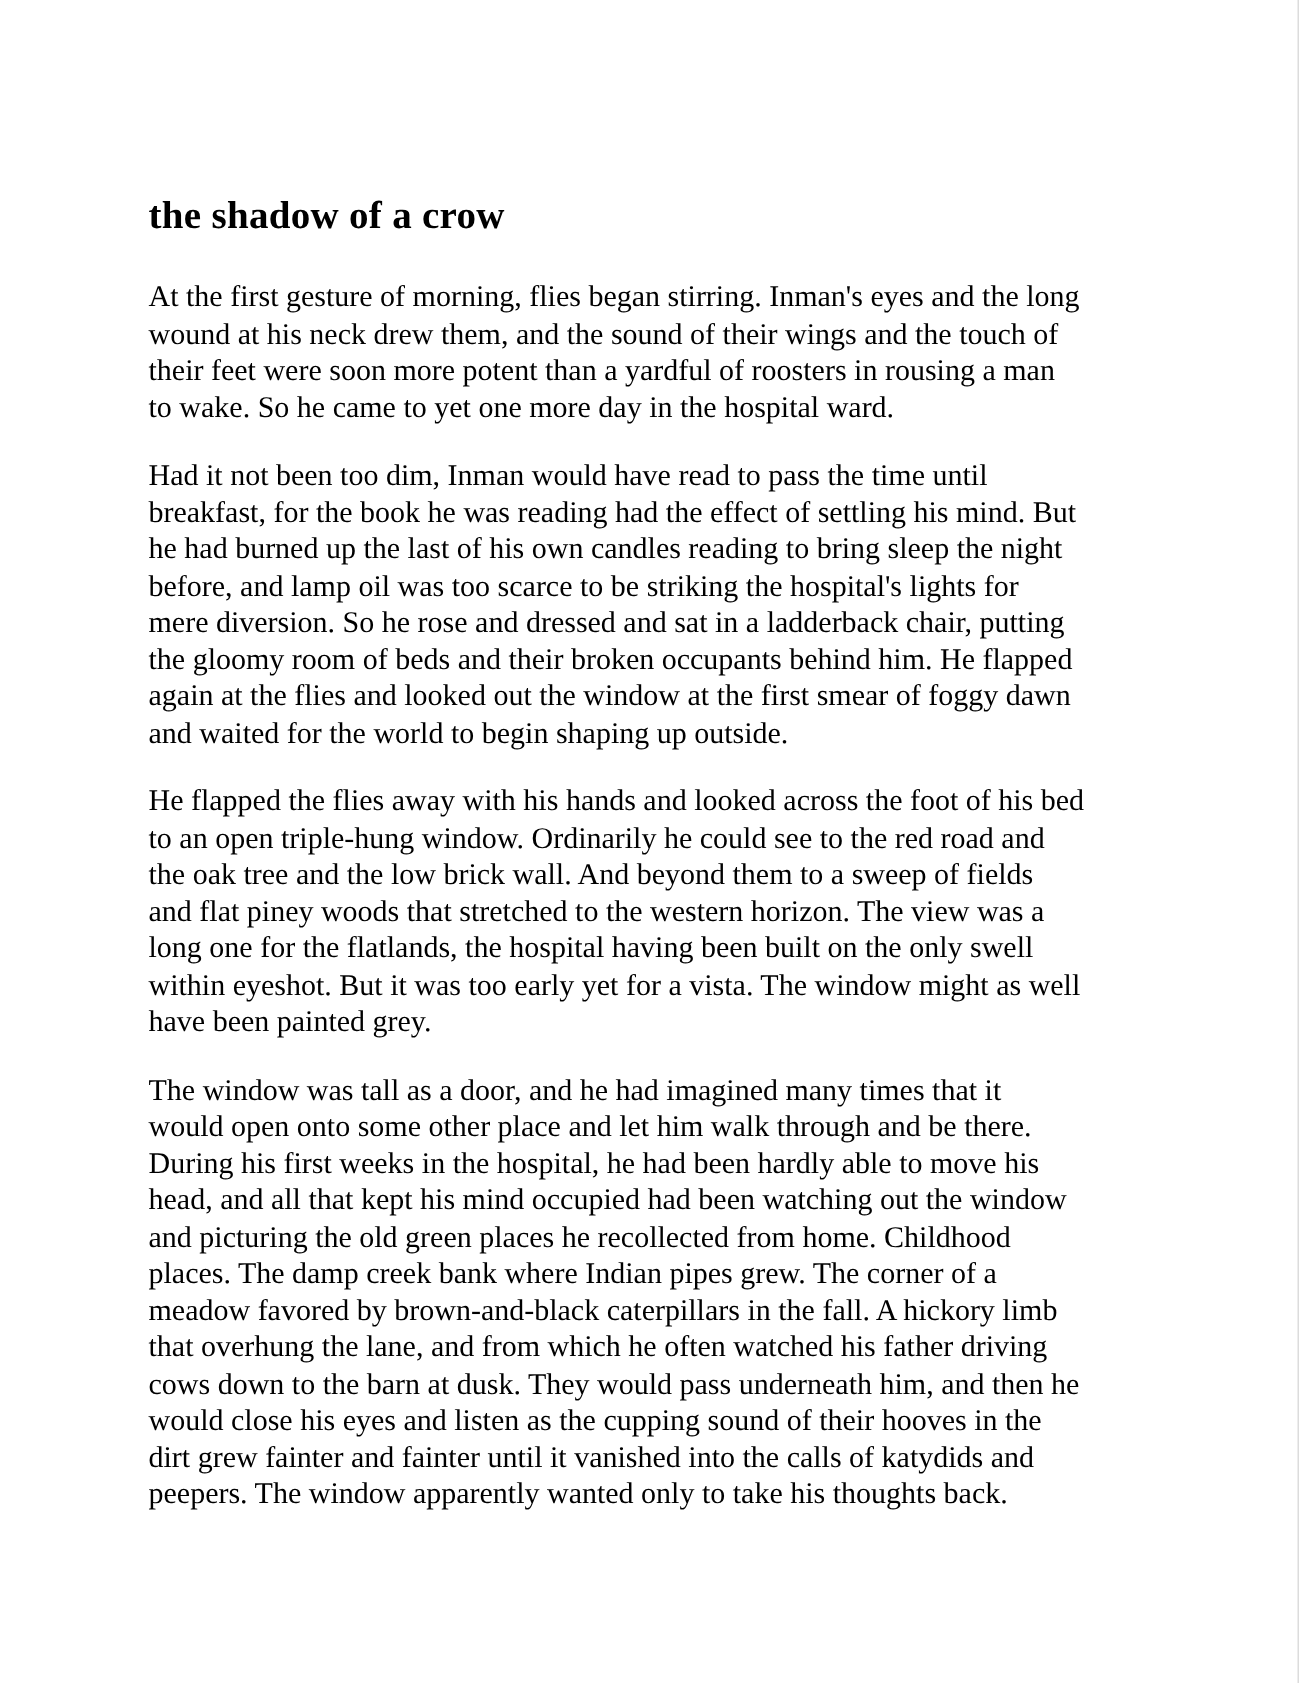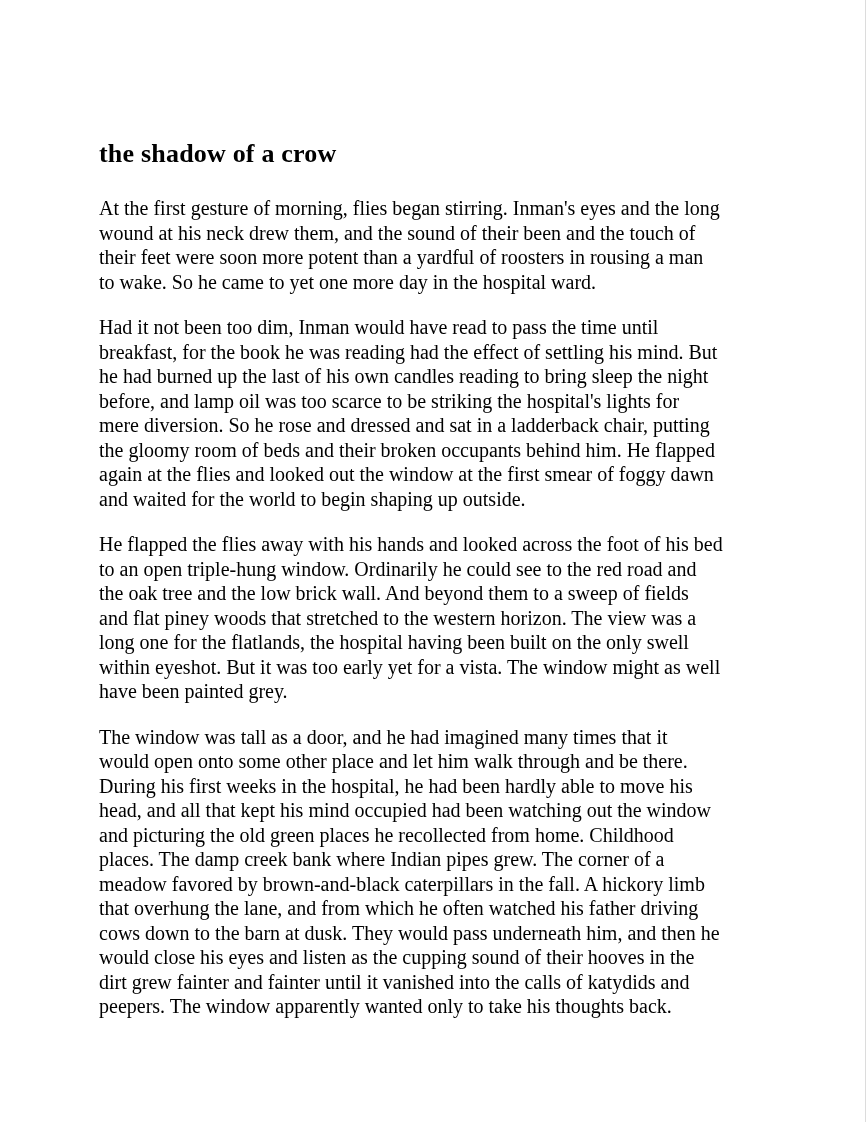--- a/index.html
+++ b/index.html
@@ -18,21 +18,21 @@
     position: absolute;
     top: 0;
     bottom: 0;
     right: 2px;
     width: 1px;
     background: #dcdcdc;
   }
   .content {
     position: absolute;
     left: 99px;
-    top: 138px;
+    top: 128px;
     width: 666px;
     color: #000000;
   }
   .chapter-title {
     font-family: "Liberation Serif", "DejaVu Serif", serif;
     font-weight: bold;
     font-size: 26px;
     line-height: 31px;
     margin: 0 0 27px 0;
     letter-spacing: 0.2px;
@@ -45,21 +45,21 @@
     white-space: pre-line;
   }
 </style>
 </head>
 <body>
 
 <div class="viewport">
   <div class="content">
     <h1 class="chapter-title">the shadow of a crow</h1>
     <p class="para">At the first gesture of morning, flies began stirring. Inman's eyes and the long
-wound at his neck drew them, and the sound of their been and the touch of
+wound at his neck drew them, and the sound of their wings and the touch of
 their feet were soon more potent than a yardful of roosters in rousing a man
 to wake. So he came to yet one more day in the hospital ward.</p>
     <p class="para">Had it not been too dim, Inman would have read to pass the time until
 breakfast, for the book he was reading had the effect of settling his mind. But
 he had burned up the last of his own candles reading to bring sleep the night
 before, and lamp oil was too scarce to be striking the hospital's lights for
 mere diversion. So he rose and dressed and sat in a ladderback chair, putting
 the gloomy room of beds and their broken occupants behind him. He flapped
 again at the flies and looked out the window at the first smear of foggy dawn
 and waited for the world to begin shaping up outside.</p>

